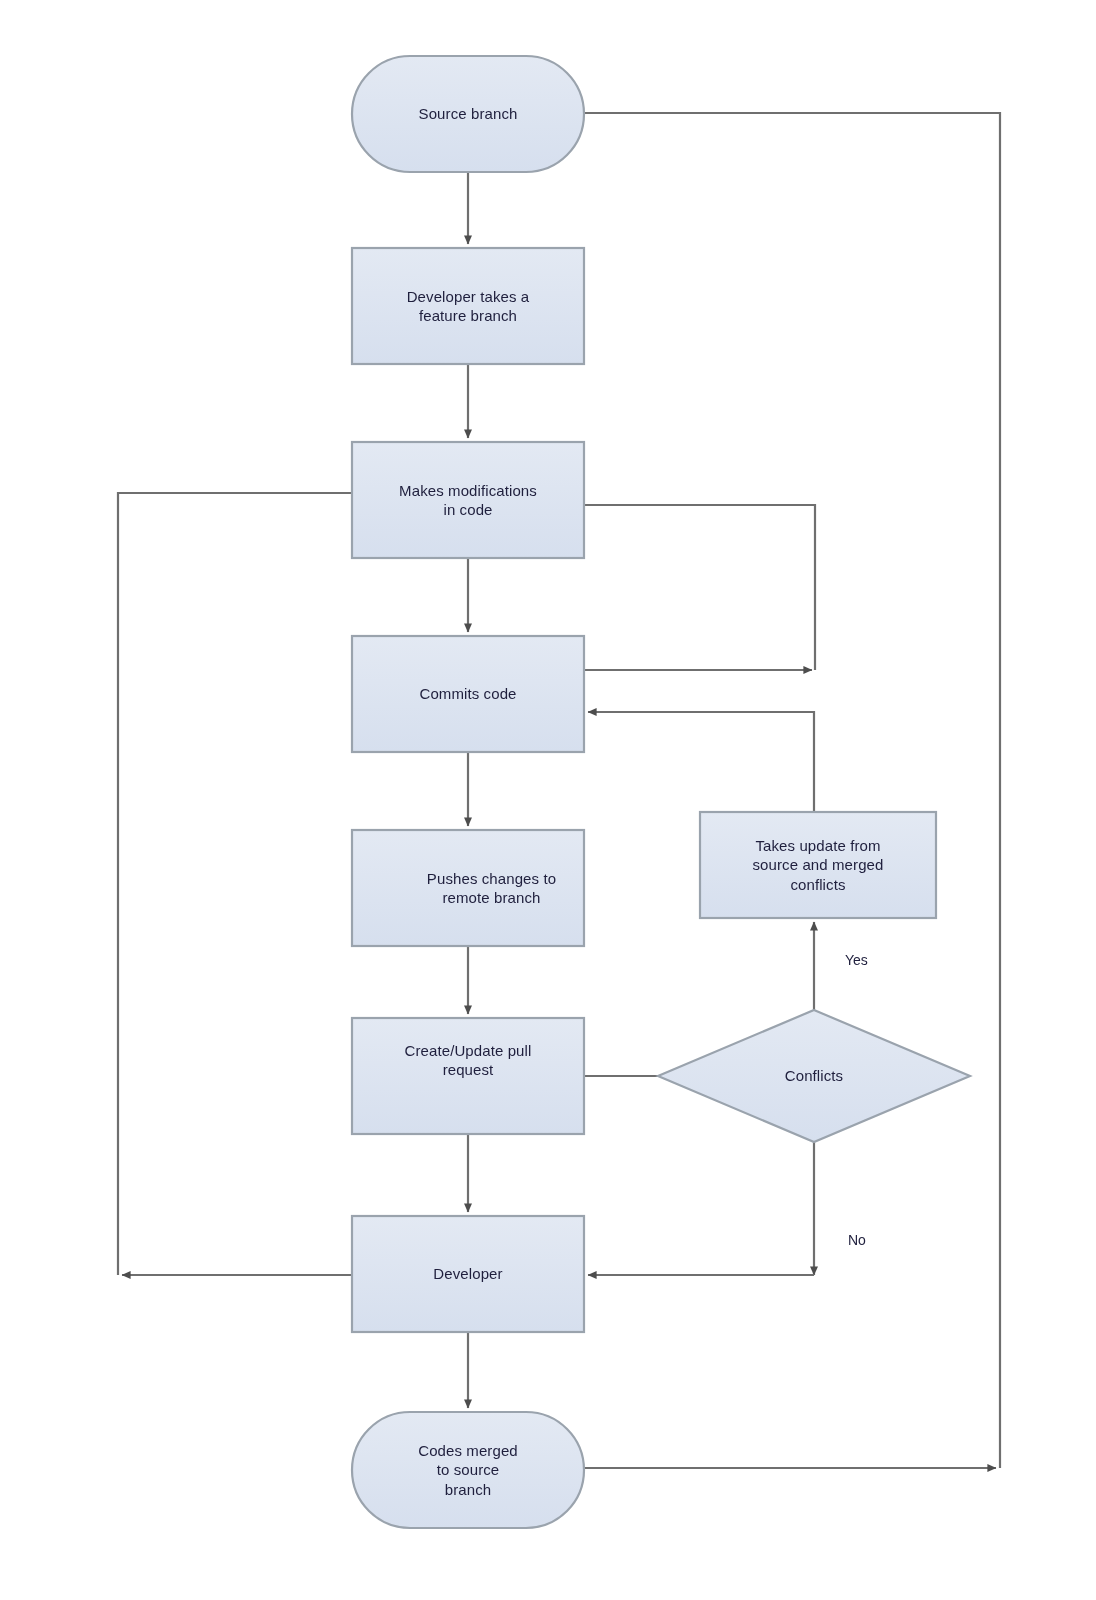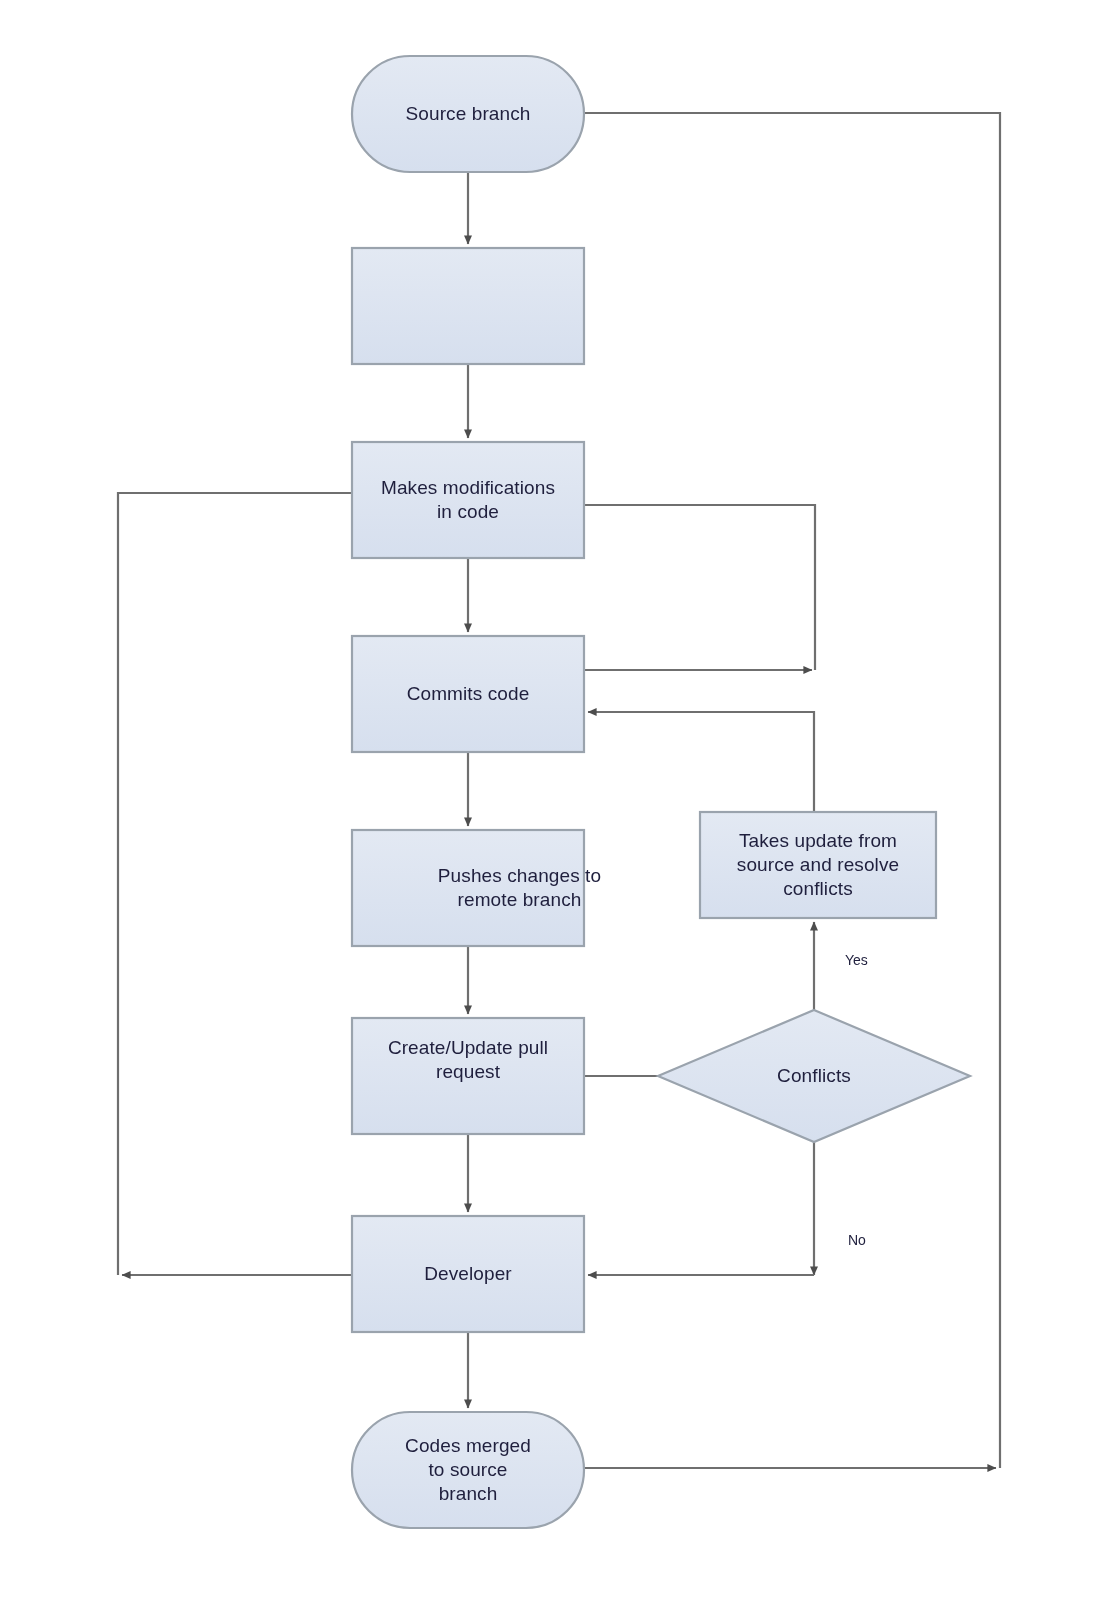--- a/index.html
+++ b/index.html
@@ -24,21 +24,21 @@
     width: 1096px;
     height: 1600px;
   }
   .node-label {
     position: absolute;
     display: flex;
     align-items: center;
     justify-content: center;
     text-align: center;
     color: #1f1f3d;
-    font-size: 19px;
+    font-size: 15px;
     line-height: 1.28;
     font-family: "Liberation Sans", sans-serif;
     white-space: pre-line;
     pointer-events: none;
     letter-spacing: 0.1px;
   }
   .edge-label {
     position: absolute;
     color: #1f1f3d;
     font-size: 14px;
@@ -119,40 +119,42 @@
       <rect x="352" y="1412" width="232" height="116" rx="58" ry="58" fill="url(#nodegrad)" stroke="#9aa3ad" stroke-width="2.2"></rect>
 
       <rect x="700" y="812" width="236" height="106" fill="url(#nodegrad)" stroke="#9aa3ad" stroke-width="2.2"></rect>
 
       <polygon points="814,1010 970,1076 814,1142 658,1076" fill="url(#nodegrad)" stroke="#9aa3ad" stroke-width="2.2"></polygon>
     </g>
   </svg>
 
   <div class="node-label" style="left:352px; top:56px; width:232px; height:116px;">Source branch</div>
 
+  <div class="node-label" style="left:352px; top:248px; width:232px; height:116px;">Developer takes a
+feature branch</div>
 
   <div class="node-label" style="left:352px; top:636px; width:232px; height:116px;">Commits code</div>
 
   <div class="node-label" style="left:352px; top:442px; width:232px; height:116px;">Makes modifications
 in code</div>
 
-  <div class="node-label" style="left:336px; top:830px; width:279px; height:116px;padding-left:44px;">Pushes changes to
+  <div class="node-label" style="left:352px; top:830px; width:279px; height:116px;">Pushes changes to
 remote branch</div>
 
   <div class="node-label" style="left:352px; top:1002px; width:232px; height:116px;">Create/Update pull
 request</div>
 
   <div class="node-label" style="left:352px; top:1216px; width:232px; height:116px;">Developer</div>
 
   <div class="node-label" style="left:352px; top:1412px; width:232px; height:116px;">Codes merged
 to source
 branch</div>
 
   <div class="node-label" style="left:700px; top:812px; width:236px; height:106px;">Takes update from
-source and resolve
+source and merged
 conflicts</div>
 
   <div class="node-label" style="left:658px; top:1010px; width:312px; height:132px;">Conflicts</div>
 
   <div class="edge-label" style="left:845px; top:952px;">Yes</div>
 
   <div class="edge-label" style="left:848px; top:1200px;margin-top:32px;">No</div>
 
 </div>
 

